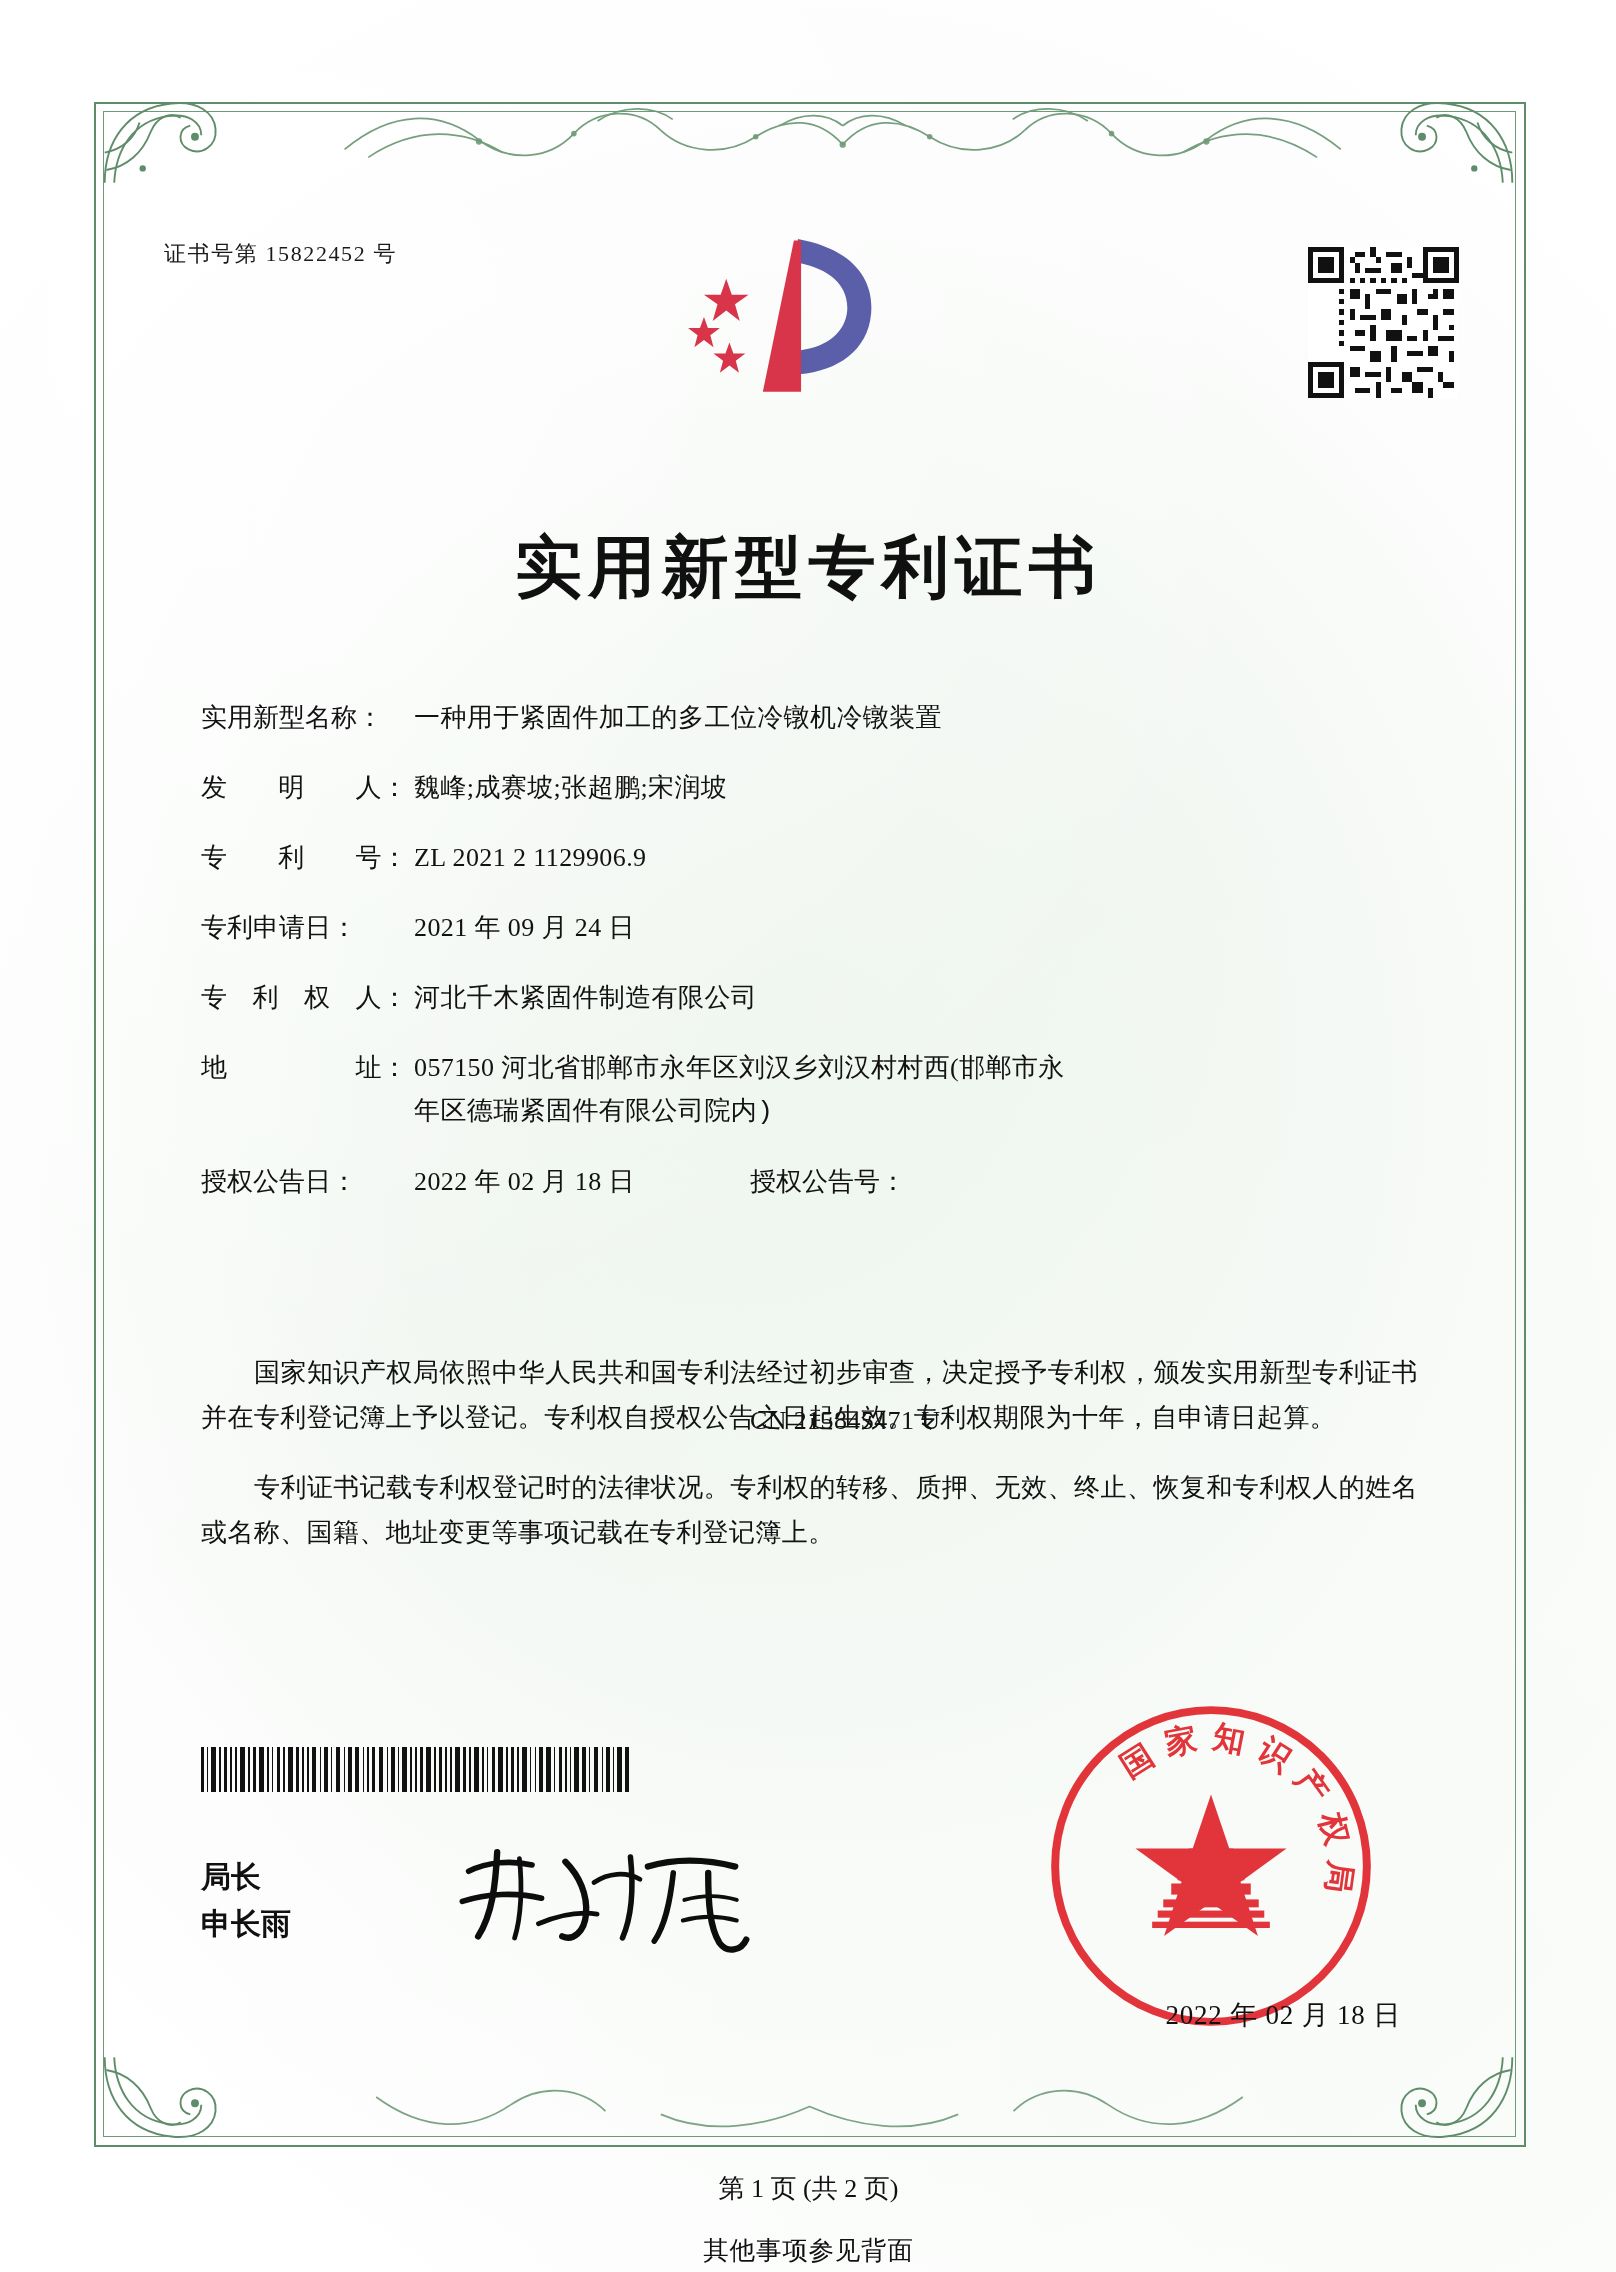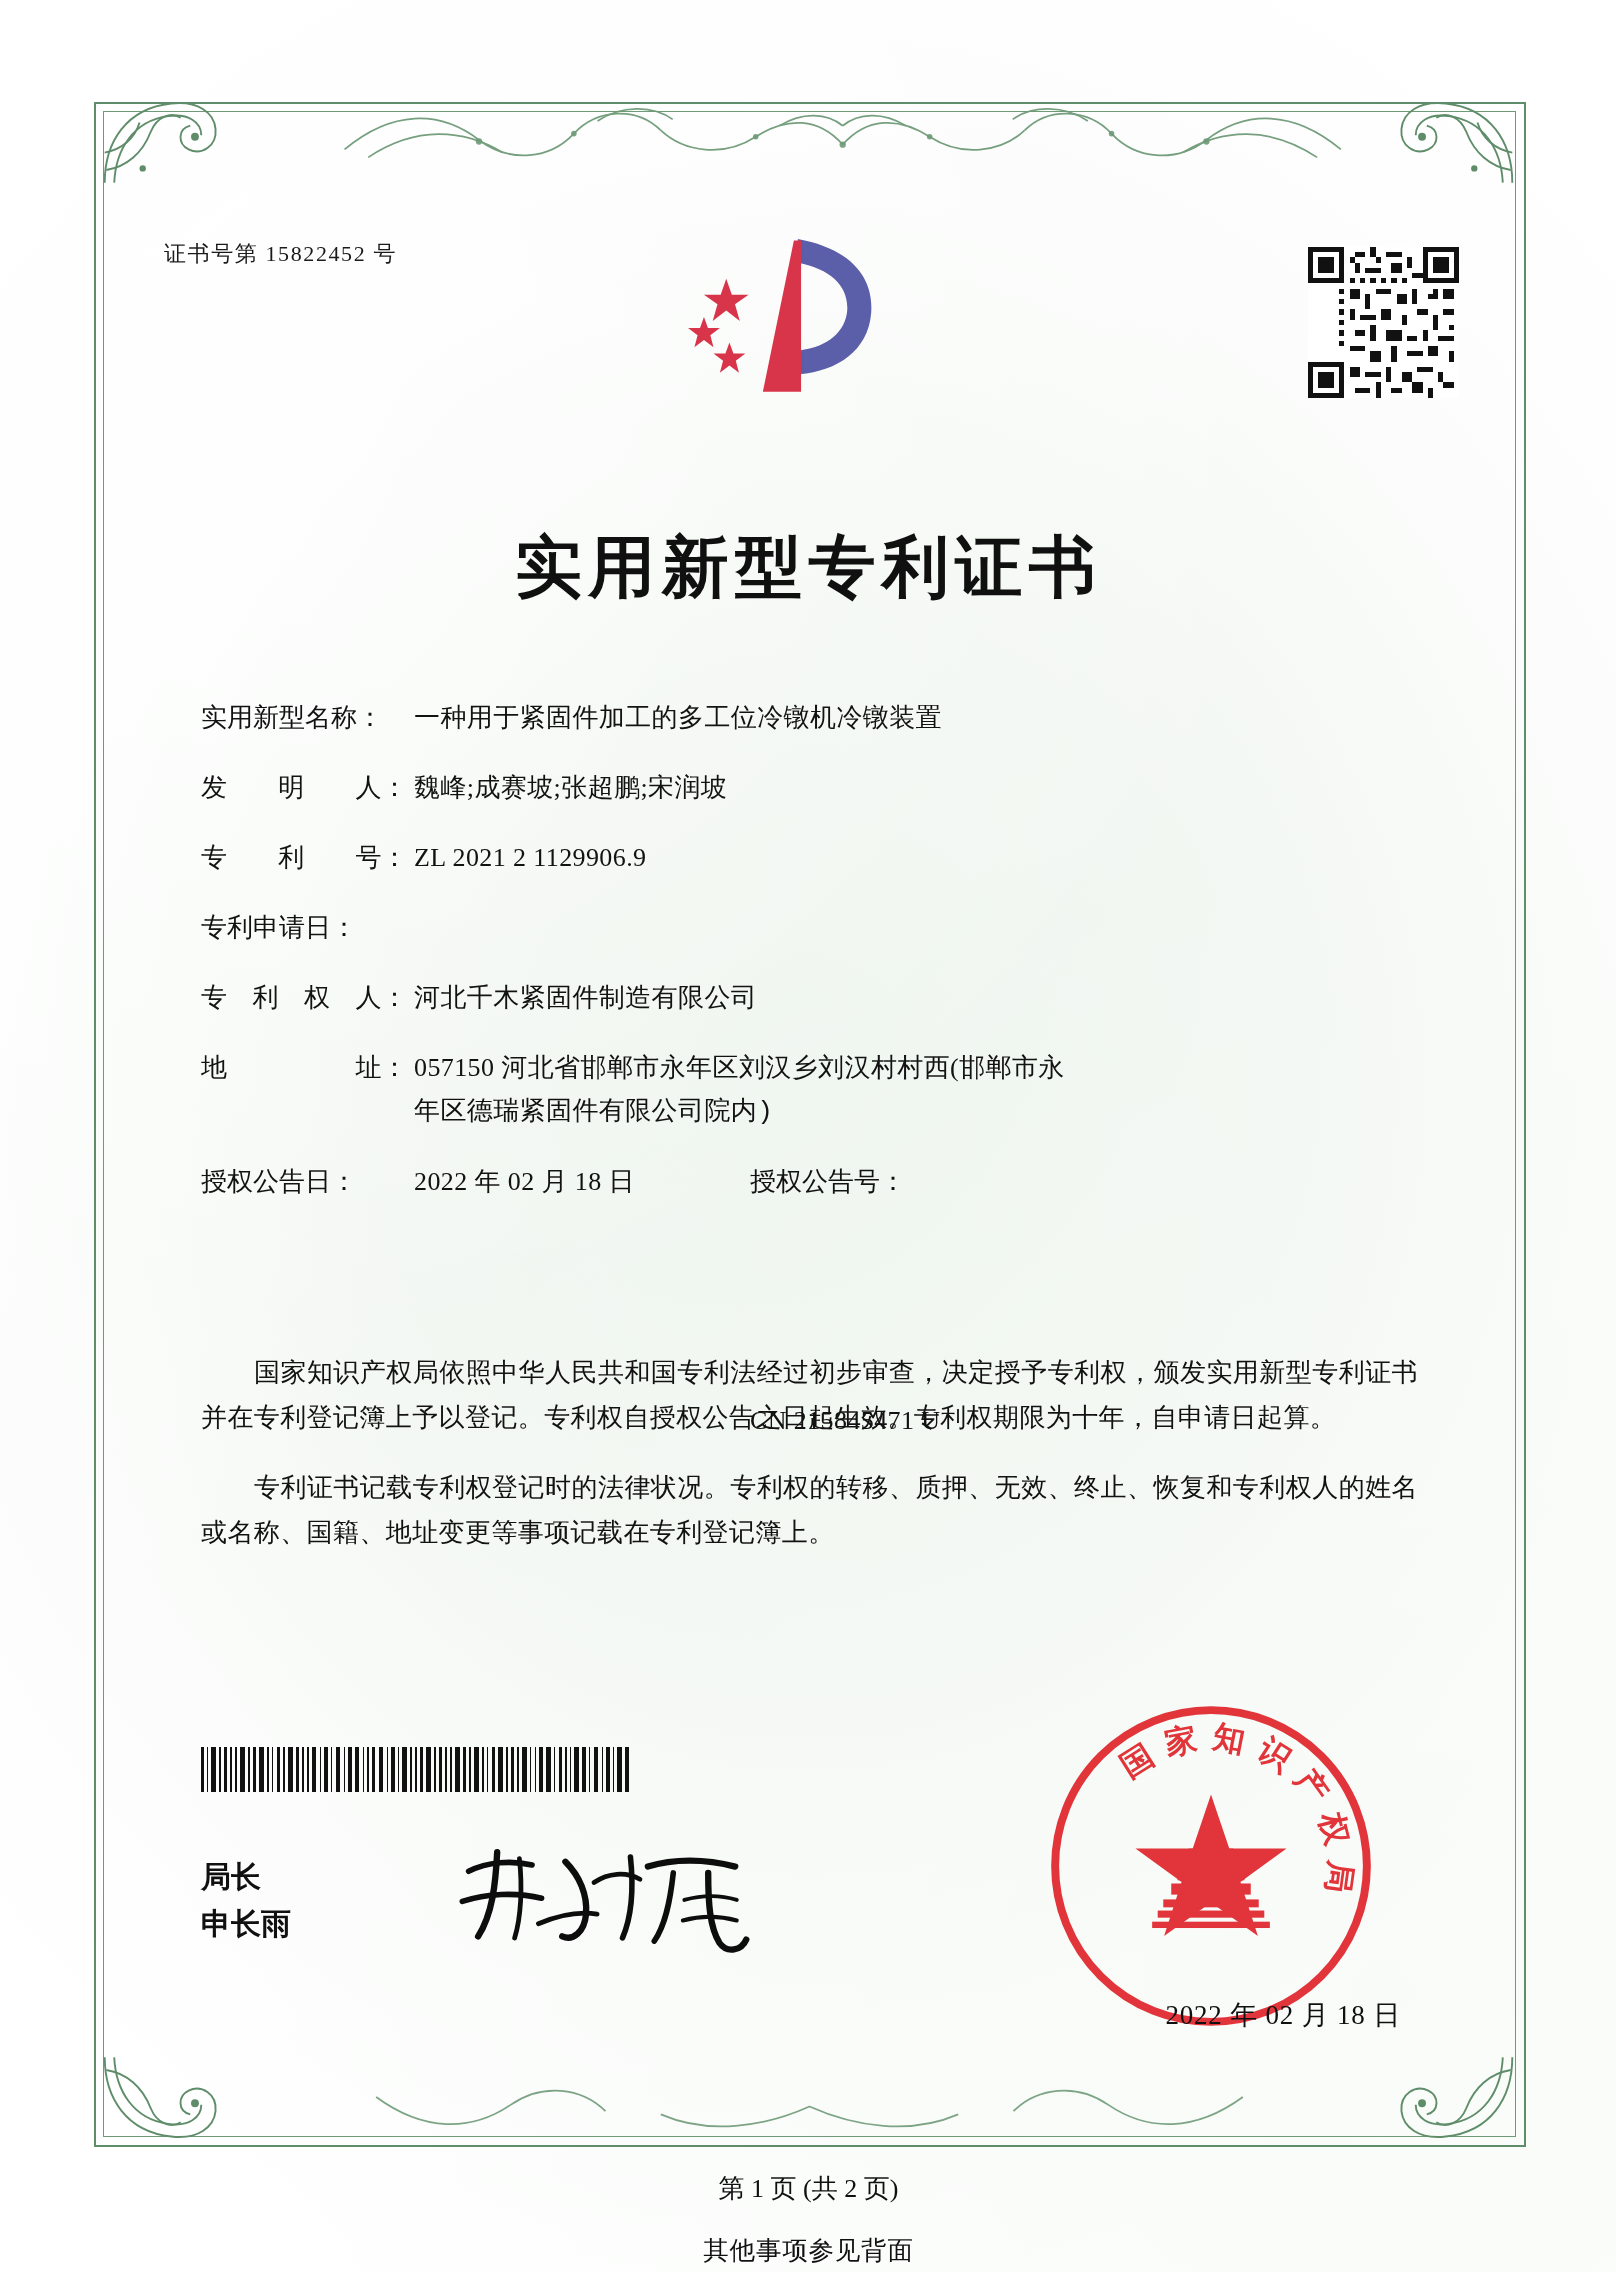--- a/index.html
+++ b/index.html
@@ -476,20 +476,21 @@
       <div class="field-label spaced">
         <span>专</span>
         <span>利</span>
         <span>号：</span>
       </div>
       <div class="field-value">ZL 2021 2 1129906.9</div>
     </div>
 
     <div class="field-row">
       <div class="field-label">专利申请日：</div>
+      <div class="field-value">2021 年 09 月 24 日</div>
     </div>
 
     <div class="field-row">
       <div class="field-label spaced">
         <span>专</span>
         <span>利</span>
         <span>权</span>
         <span>人：</span>
       </div>
       <div class="field-value">河北千木紧固件制造有限公司</div>

